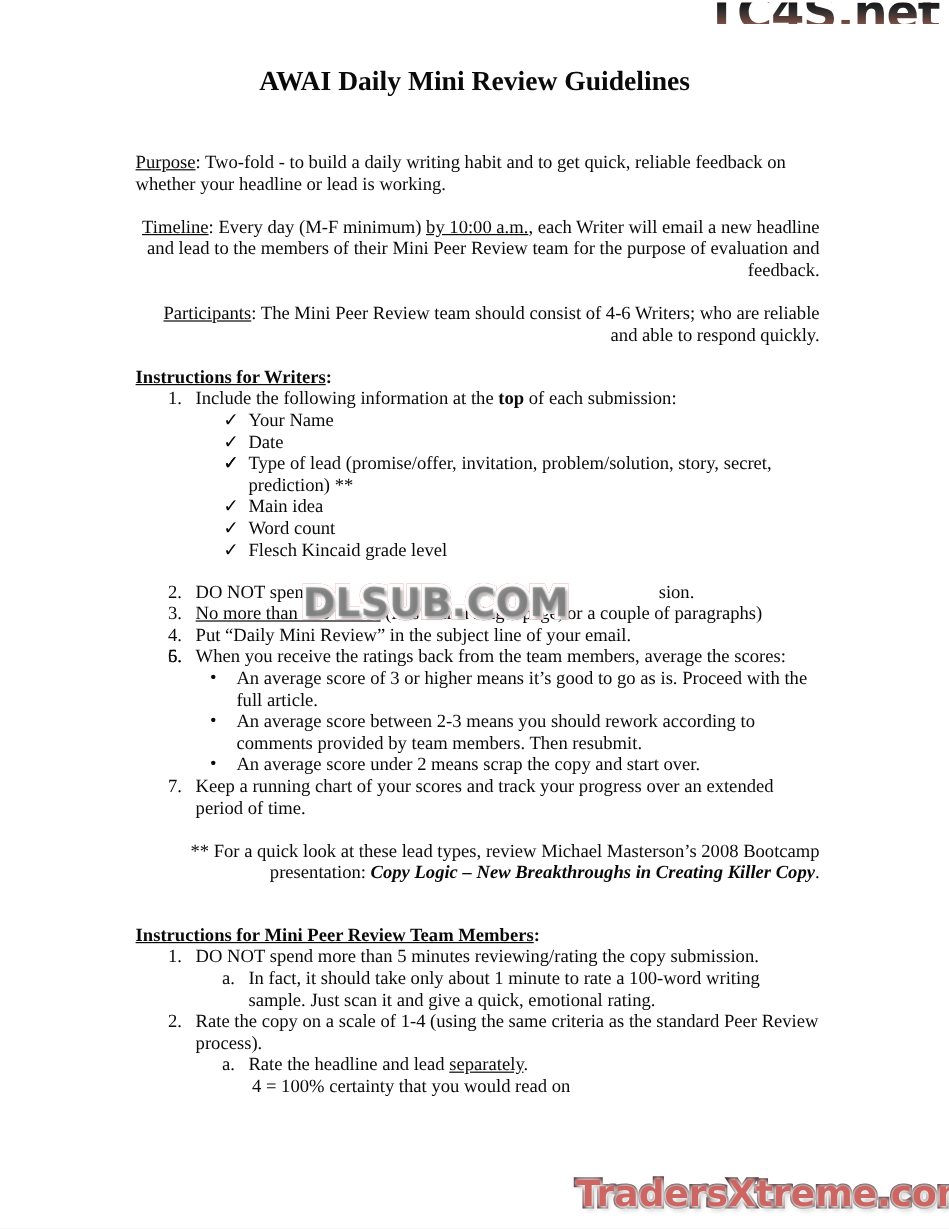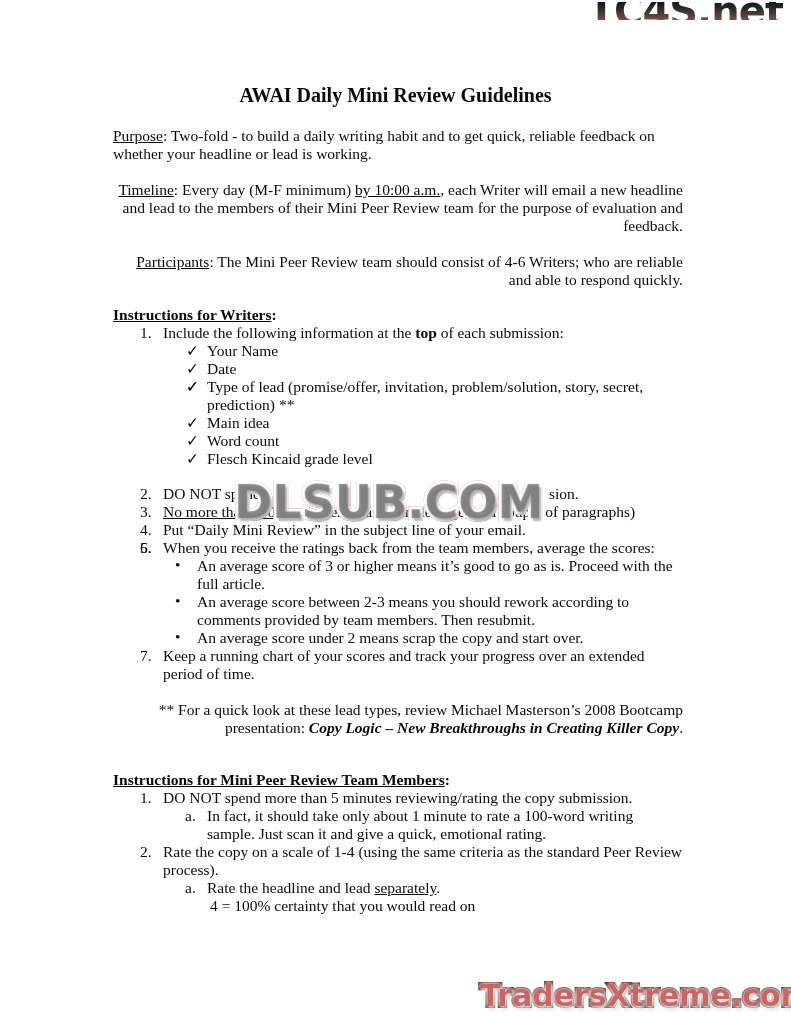--- a/index.html
+++ b/index.html
@@ -18,23 +18,23 @@
   
   .tc4s {
     position:absolute; top:2px; right:8px;
     font-family:"DejaVu Sans", sans-serif;
     font-weight:bold; font-size:40px; letter-spacing:-1px;
     background:linear-gradient(180deg,#161616 0%,#2e2e2e 40%,#5c4038 75%,#7a5047 100%);
     -webkit-background-clip:text; background-clip:text;
     color:transparent;
   }
   .dlsub {
-    position:absolute; left:234px; top:474px;
+    position:absolute; left:252px; top:474px;
     font-family:"DejaVu Sans", sans-serif;
-    font-weight:bold; font-size:46px; line-height:56px; letter-spacing:0px;
+    font-weight:bold; font-size:33px; line-height:56px; letter-spacing:0px;
     background:linear-gradient(180deg,#e0686c 0%,#cc2228 48%,#9e1418 100%);
     -webkit-background-clip:text; background-clip:text;
     color:transparent;
     -webkit-text-stroke:6px #ffffff;
     paint-order:stroke fill;
     text-shadow:2px 3px 2px rgba(120,120,120,0.55), 0 0 1px #8a8a8a;
     z-index:5;
   }
   .traders {
     position:absolute; top:976px; left:480px;
@@ -42,23 +42,23 @@
     font-weight:bold; font-size:30px; line-height:40px;
     color:#cb6663;
     -webkit-text-stroke:4px #4e2427;
     paint-order:stroke fill;
     text-shadow:0 0 3px #ffffff, 0 0 6px #ffffff, 2px 3px 4px #c9c9c9;
     z-index:5;
   }
 
   
   .doc-title {
-    position:absolute; top:85px; left:0; width:100%;
+    position:absolute; top:58px; left:0; width:100%;
     text-align:center;
-    font-weight:bold; font-size:20px; line-height:20px;
+    font-weight:bold; font-size:23px; line-height:20px;
   }
   .content {
     position:absolute; left:113px; top:0; width:570px;
   }
   .para { margin:0; }
   .u { text-decoration:underline; }
   .b { font-weight:bold; }
   .bi { font-weight:bold; font-style:italic; }
   .sect-head { font-weight:bold; }
 

